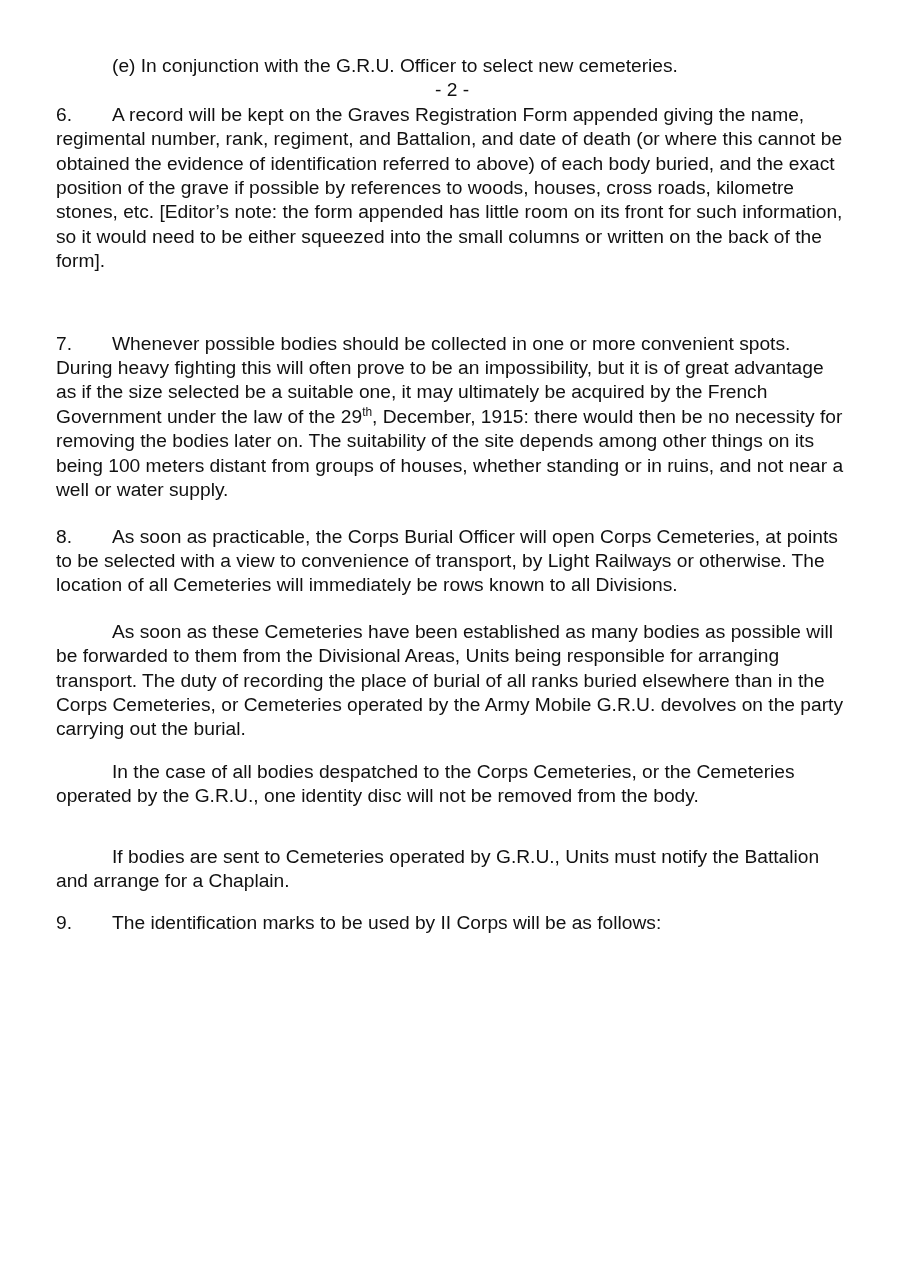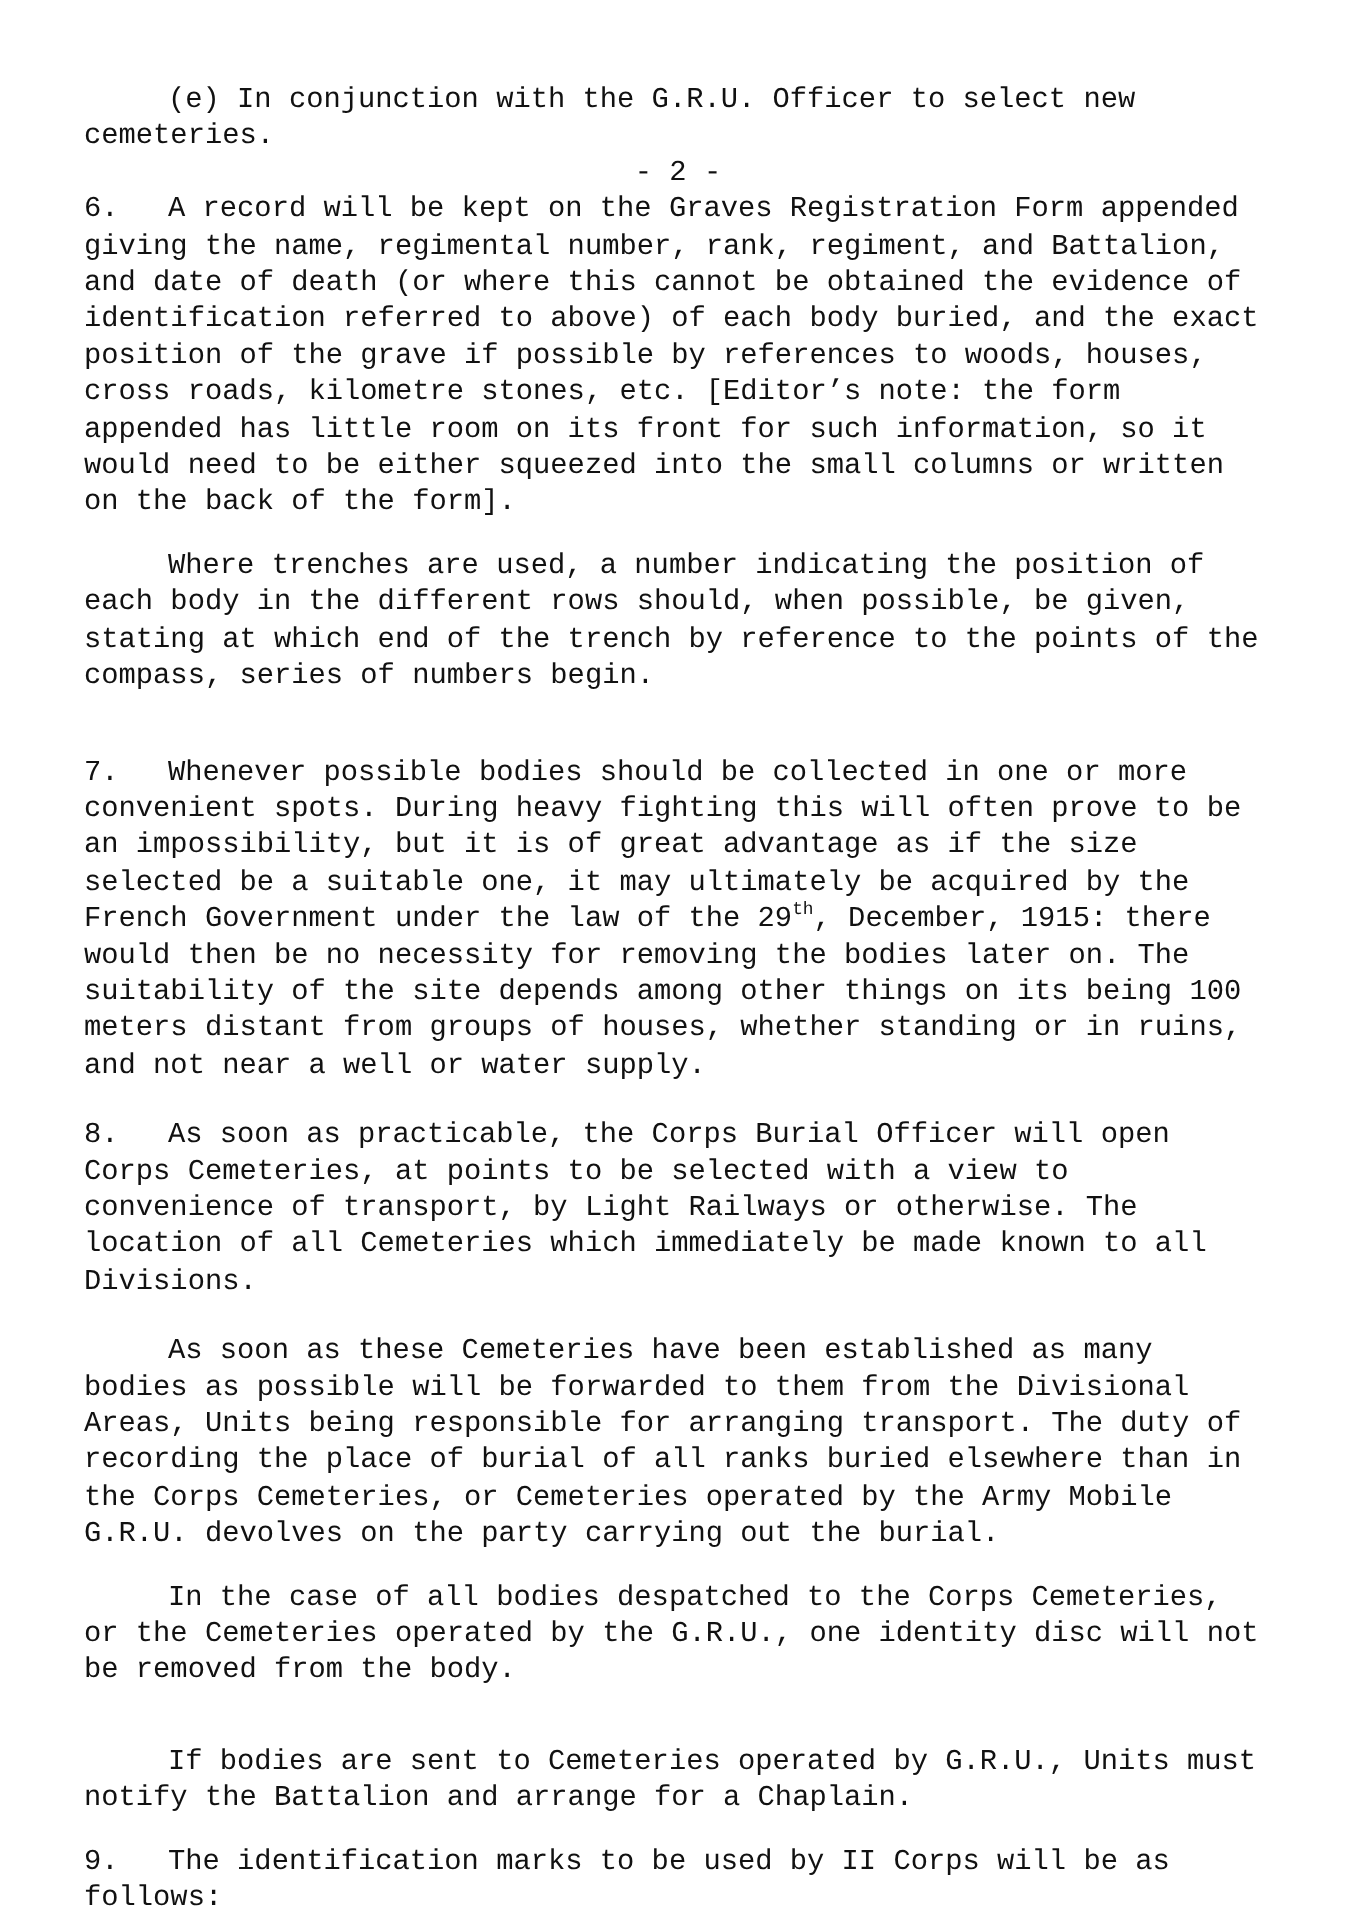--- a/index.html
+++ b/index.html
@@ -7,21 +7,21 @@
     padding: 0;
     background: #ffffff;
   }
   .page {
     position: relative;
     width: 900px;
     height: 1272px;
     background: #ffffff;
     margin: 0 auto;
     overflow: hidden;
-    font-family: Liberation Mono, monospace;
+    font-family: Liberation Sans, sans-serif;
     color: #111111;
   }
   .content {
     position: absolute;
     left: 56px;
     top: 54px;
     width: 792px;
   }
   p {
     margin: 0;
@@ -66,32 +66,31 @@
   <div class="content">
 
     <p class="subitem">(e) In conjunction with the G.R.U. Officer to select new cemeteries.</p>
 
     <p class="pagemark">- 2 -</p>
 
     <p class="numbered"><span class="num">6.</span><span>A record will be kept on the Graves Registration Form appended giving the name, regimental number, rank, regiment, and Battalion, and date of death (or where this cannot be obtained the evidence of identification referred to above) of each body buried, and the exact position of the grave if possible by references to woods, houses, cross roads, kilometre stones, etc. [Editor’s note: the form appended has little room on its front for such information, so it would need to be either squeezed into the small columns or written on the back of the form].</span></p>
 
     <div class="gap-md"></div>
 
-    <p class="indent">Where trenches are used, a number indicating the position of each body in the different rows should, when possible, be given, stating at which end of the trench by reference to the points of the compass, series of numbers begin.</p>
 
     <div class="gap-md"></div>
 
 
     <div class="gap-lg"></div>
 
     <p class="numbered"><span class="num">7.</span><span>Whenever possible bodies should be collected in one or more convenient spots. During heavy fighting this will often prove to be an impossibility, but it is of great advantage as if the size selected be a suitable one, it may ultimately be acquired by the French Government under the law of the 29</span><sup>th</sup><span>, December, 1915: there would then be no necessity for removing the bodies later on. The suitability of the site depends among other things on its being 100 meters distant from groups of houses, whether standing or in ruins, and not near a well or water supply.</span></p>
 
     <div class="gap-lg"></div>
 
-    <p class="numbered"><span class="num">8.</span><span>As soon as practicable, the Corps Burial Officer will open Corps Cemeteries, at points to be selected with a view to convenience of transport, by Light Railways or otherwise. The location of all Cemeteries which immediately be made known to all Divisions.</span></p>
+    <p class="numbered"><span class="num">8.</span><span>As soon as practicable, the Corps Burial Officer will open Corps Cemeteries, at points to be selected with a view to convenience of transport, by Light Railways or otherwise. The location of all Cemeteries will immediately be rows known to all Divisions.</span></p>
 
     <div class="gap-lg"></div>
 
     <p class="indent">As soon as these Cemeteries have been established as many bodies as possible will be forwarded to them from the Divisional Areas, Units being responsible for arranging transport. The duty of recording the place of burial of all ranks buried elsewhere than in the Corps Cemeteries, or Cemeteries operated by the Army Mobile G.R.U. devolves on the party carrying out the burial.</p>
 
     <div class="gap-md"></div>
 
     <p class="indent">In the case of all bodies despatched to the Corps Cemeteries, or the Cemeteries operated by the G.R.U., one identity disc will not be removed from the body.</p>
 
     <div class="gap-md"></div>

